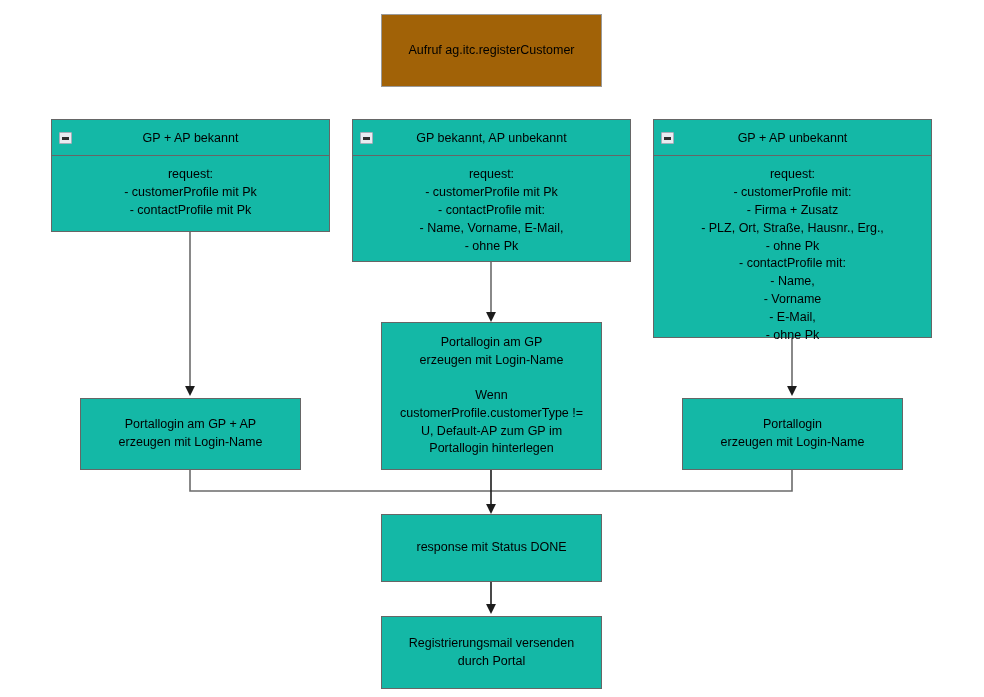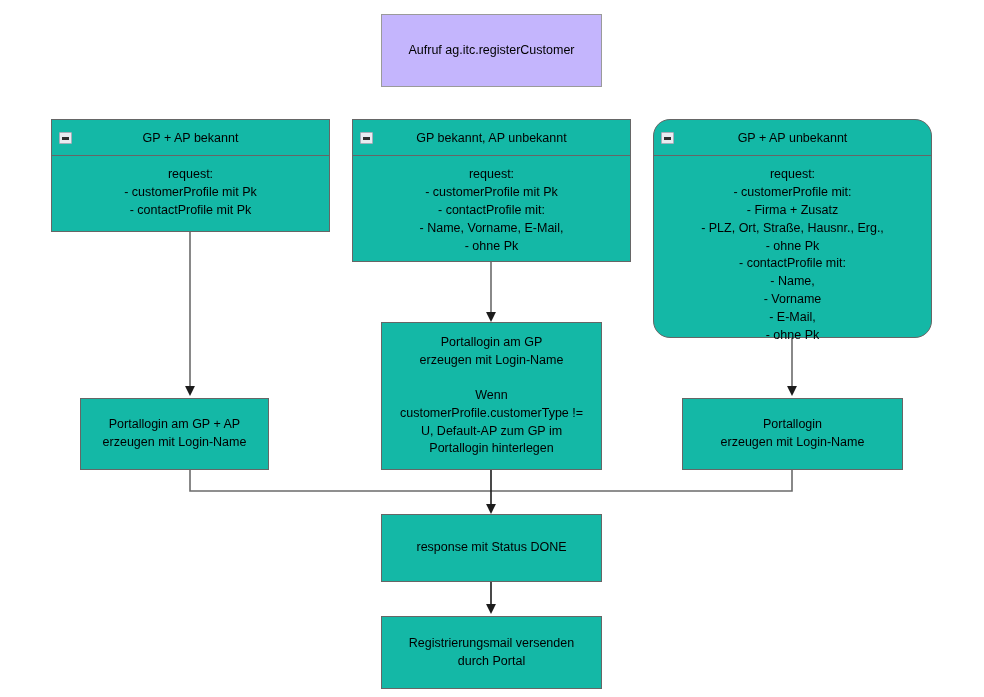--- a/index.html
+++ b/index.html
@@ -31,21 +31,21 @@
   .node {
     position: absolute;
     box-sizing: border-box;
     border: 1px solid #666666;
     background: #14b8a6;
     font-size: 12.5px;
     line-height: 1.42;
     color: #000000;
   }
   .node.start {
-    background: #c4b5fd;
+    background: #a16207;
     border: 1px solid #9a9a9a;
   }
   
   .node.process {
     display: flex;
     align-items: center;
     justify-content: center;
     text-align: center;
     padding: 6px 10px;
   }
@@ -156,38 +156,38 @@
       <span class="collapse-icon"></span>
       <span>GP bekannt, AP unbekannt</span>
     </div>
     <div class="body">request:
 - customerProfile mit Pk
 - contactProfile mit:
   - Name, Vorname, E-Mail,
   - ohne Pk</div>
   </div>
 
-  <div class="node compartment" style="left:653px; top:119px; width:279px; height:219px;border-radius:17px;">
+  <div class="node compartment" style="left:653px; top:119px; width:279px; height:219px;">
     <div class="hdr">
       <span class="collapse-icon"></span>
       <span>GP + AP unbekannt</span>
     </div>
     <div class="body">request:
 - customerProfile mit:
   - Firma + Zusatz
   - PLZ, Ort, Straße, Hausnr., Erg.,
   - ohne Pk
 - contactProfile mit:
   - Name,
   - Vorname
   - E-Mail,
   - ohne Pk</div>
   </div>
 
-  <div class="node process" style="left:80px; top:398px; width:189px; height:72px;">
+  <div class="node process" style="left:80px; top:398px; width:221px; height:72px;">
     <span class="lines">Portallogin am GP + AP
 erzeugen mit Login-Name</span>
   </div>
 
   <div class="node process" style="left:381px; top:322px; width:221px; height:148px;justify-content:center;">
     <span class="lines">Portallogin am GP
 erzeugen mit Login-Name
 
 Wenn
 customerProfile.customerType !=

